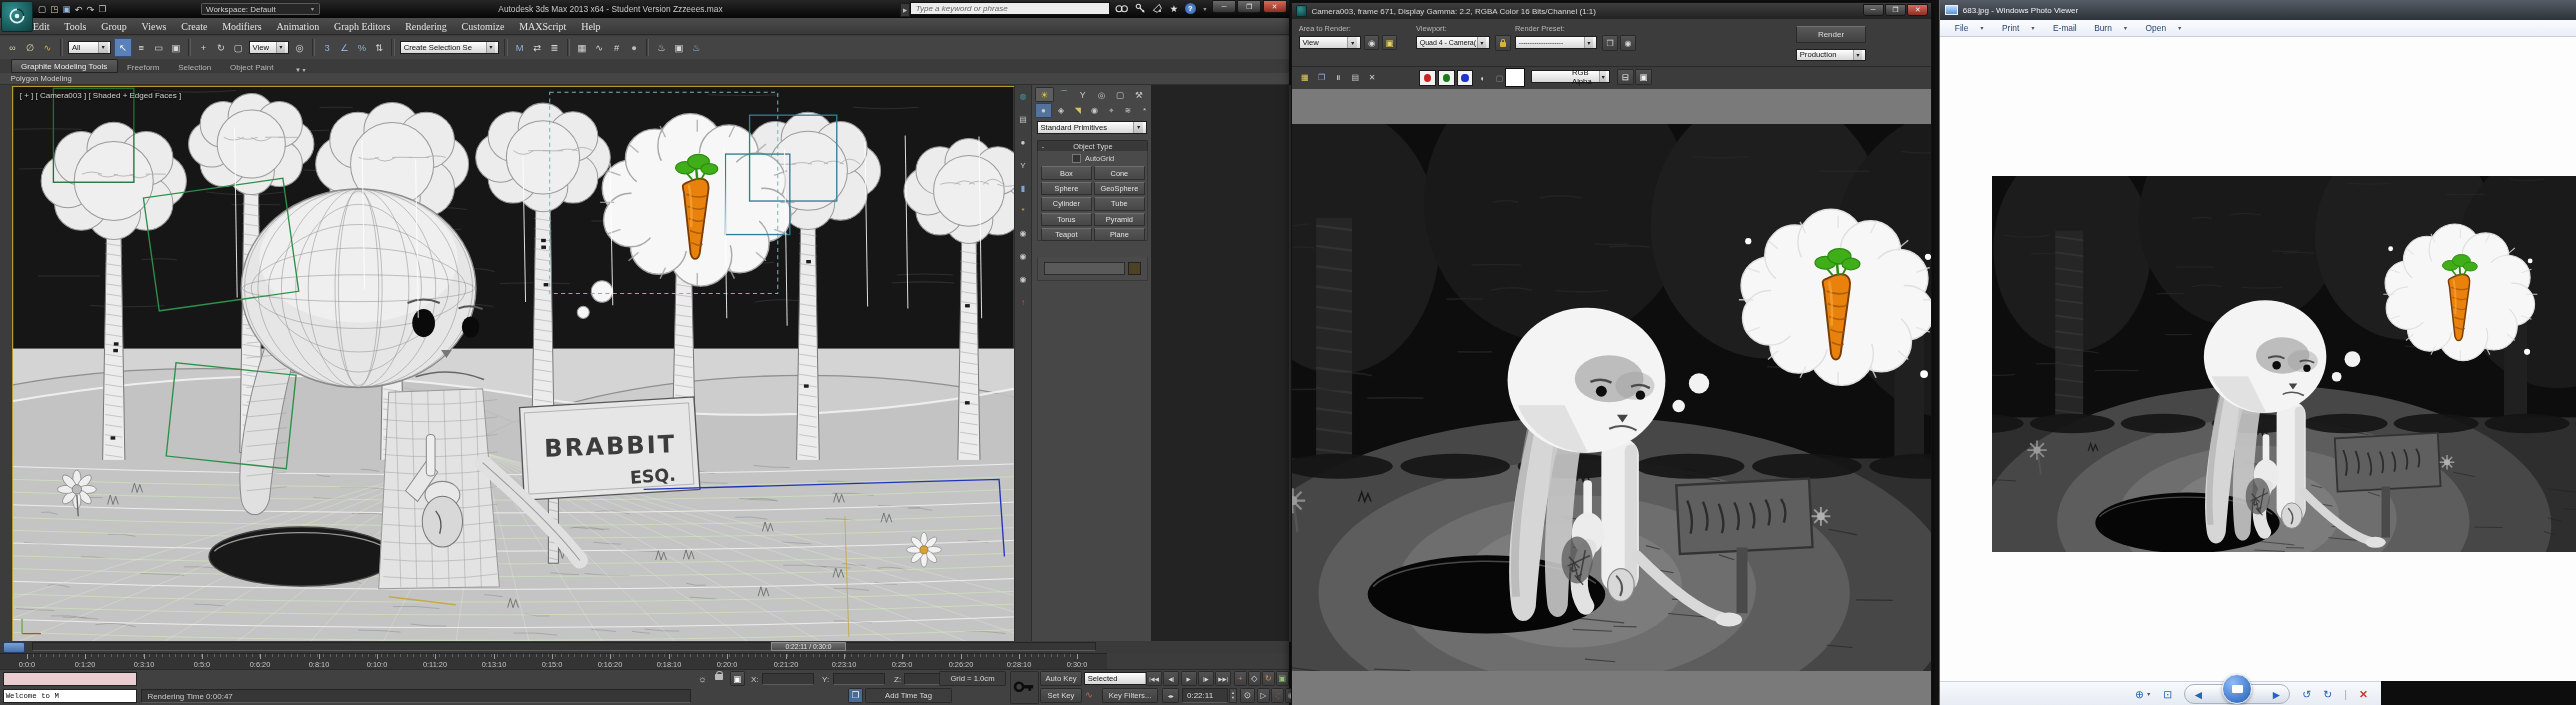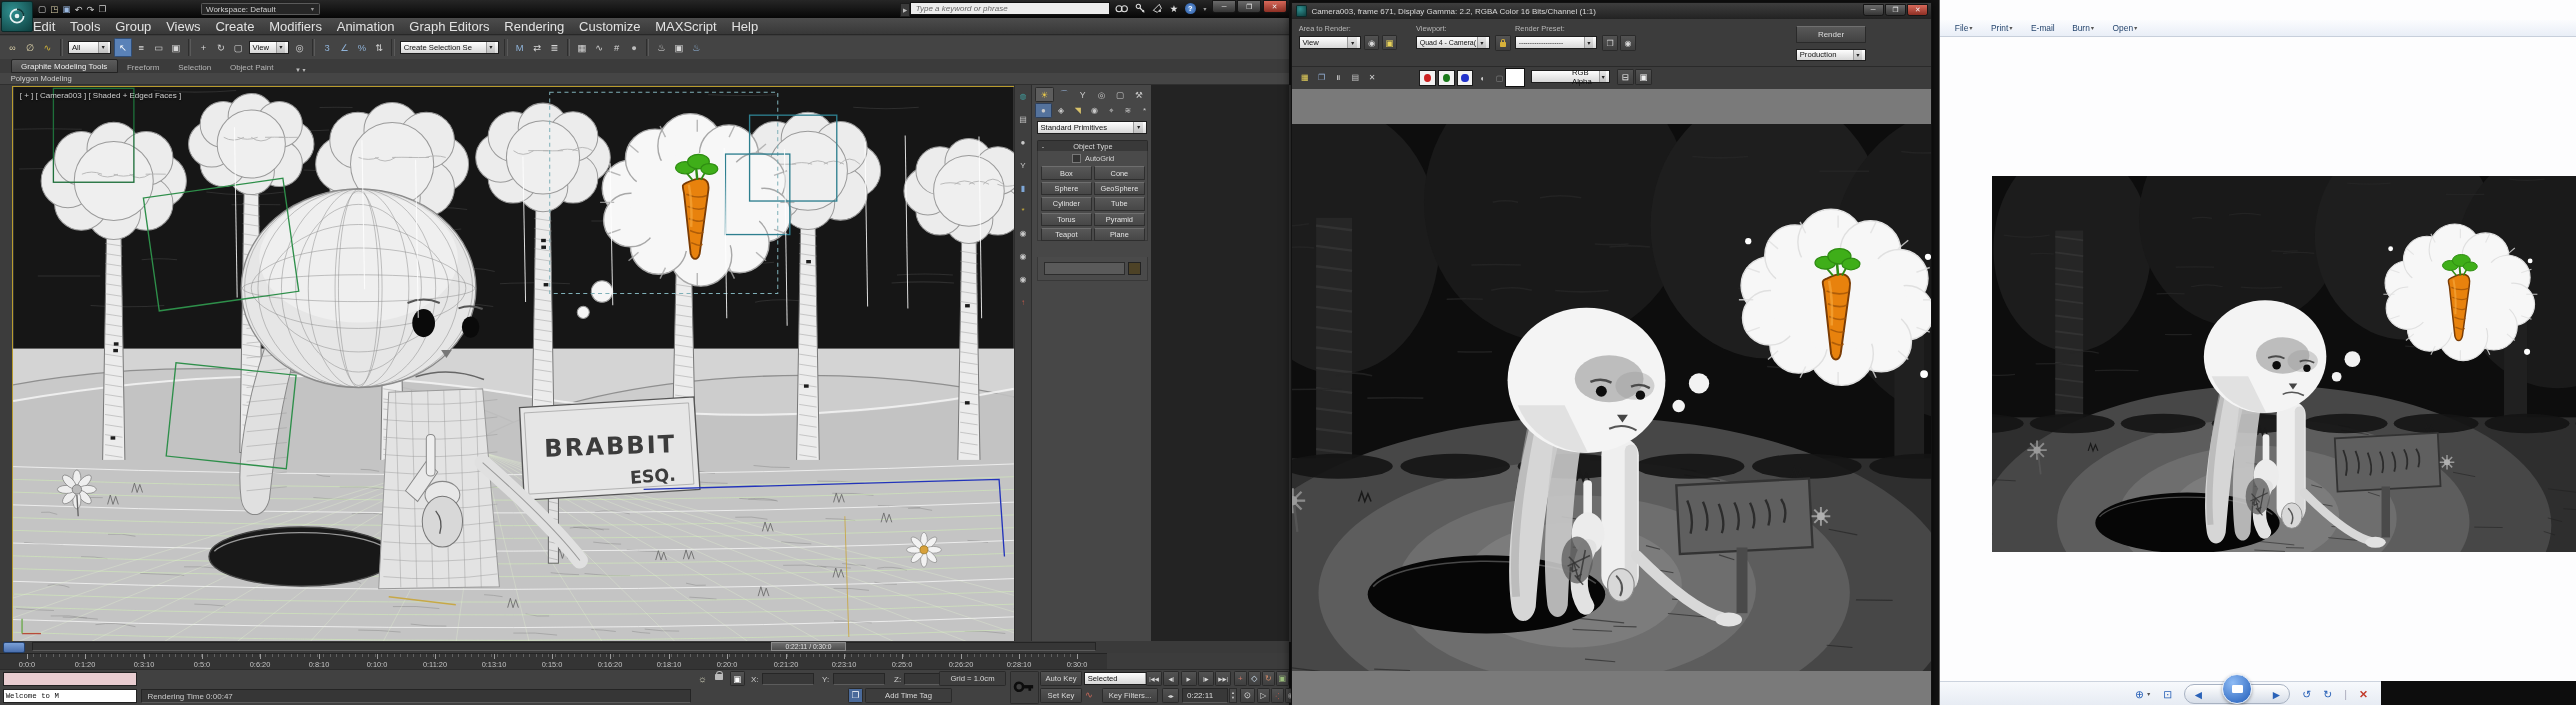--- a/index.html
+++ b/index.html
@@ -4,21 +4,21 @@
 <style>
   html,body{margin:0;padding:0;background:#101010;}
   #screen{position:relative;width:2576px;height:705px;overflow:hidden;background:#141414;
           font-family:"Liberation Sans",sans-serif;-webkit-font-smoothing:antialiased;}
   .abs{position:absolute;}
   .row{display:flex;align-items:center;}
   
   .mx-titlebar{left:0;top:0;width:1289px;height:18px;background:linear-gradient(#262626,#060606);}
   .mx-menubar{left:0;top:18px;width:1289px;height:17.4px;background:linear-gradient(#4c4c4c,#383838);
               border-bottom:0.7px solid #282828;display:flex;align-items:center;padding-left:25.5px;box-sizing:border-box;}
-  .mxmenu{color:#e2e2e2;font-size:13px;padding:0 7.4px;cursor:default;}
+  .mxmenu{color:#e2e2e2;font-size:10px;padding:0 7.4px;cursor:default;font-family:Liberation Serif, serif;}
   .mx-toolbar{left:0;top:36px;width:1289px;height:23.5px;background:#444;border-bottom:0.7px solid #303030;
               display:flex;align-items:center;padding-left:4px;box-sizing:border-box;}
   .ic{width:16px;height:17.4px;display:flex;align-items:center;justify-content:center;color:#d6d6d6;
       font-size:9.4px;margin:0 0.7px;border-radius:1.3px;}
   .ic.active{background:#5a82b8;border:0.7px solid #2f4d77;color:#fff;}
   .tsep{width:1.3px;height:17.4px;border-left:0.7px solid #2e2e2e;border-right:0.7px solid #5a5a5a;margin:0 3.4px;}
   .dd{background:linear-gradient(#fefefe,#d8d8d8);border:0.7px solid #1e1e1e;color:#111;font-size:7.7px;
       display:flex;align-items:center;padding:0 2.7px;box-sizing:border-box;height:12.7px;}
   .dd .arw{margin-left:auto;width:8.7px;height:100%;background:linear-gradient(#e8e8e8,#bfbfbf);
            border-left:0.7px solid #9a9a9a;display:flex;align-items:center;justify-content:center;
@@ -49,21 +49,21 @@
              display:flex;align-items:center;color:#d8d8d8;font-size:8px;}
   .rfw-lbl{color:#b8b8b8;font-size:7.4px;position:absolute;}
   .rfw-ic{width:14.8px;height:14.8px;display:flex;align-items:center;justify-content:center;color:#d8d8d8;font-size:8.7px;}
   .chanbox{width:14.8px;height:13.4px;background:#f2f2f2;border:0.7px solid #1a1a1a;display:flex;align-items:center;justify-content:center;}
   
   #viewer{left:1939px;top:0;width:637px;height:705px;background:#fdfdfe;border-left:0.7px solid #666;box-sizing:border-box;}
   .pv-title{left:0;top:0;width:100%;height:20px;background:linear-gradient(#555c66,#2e333a);
             display:flex;align-items:center;color:#f2f2f2;font-size:8px;}
   .pv-menubar{left:0;top:20px;width:100%;height:17.4px;background:linear-gradient(#fbfcfe,#e9eef7);
               border-bottom:0.7px solid #c7cfdb;display:flex;align-items:center;padding-left:14.8px;box-sizing:border-box;}
-  .pvmenu{color:#26466e;font-size:8.4px;margin-right:17.4px;display:flex;align-items:center;gap:0;}
+  .pvmenu{color:#26466e;font-size:8.4px;margin-right:17.4px;display:flex;align-items:center;gap:11px;}
   .pvmenu .ar{font-size:5.4px;color:#555;}
   .pv-bottom{left:0;top:681px;width:100%;height:24px;background:linear-gradient(#f7f9fc,#e6ebf3);
              border-top:0.7px solid #ccd3de;}
   .pvbtn{color:#2a62b8;font-size:10.7px;display:flex;align-items:center;justify-content:center;}
   svg text{font-family:"DejaVu Sans",sans-serif;}
 </style>
 </head>
 <body>
 
 <div id="screen">
@@ -85,20 +85,22 @@
         <span style="color:#9ab8e0;font-size:8.7px;">▣</span>
         <span style="color:#cfcfcf;font-size:9.4px;">↶</span>
         <span style="color:#cfcfcf;font-size:9.4px;">↷</span>
         <span style="color:#cfcfcf;font-size:8.7px;">❐</span>
       </div>
       <div class="abs" style="left:201px;top:2.7px;width:119px;height:12.7px;background:#262626;border:0.7px solid #5a5a5a;border-radius:1.3px;
                   display:flex;align-items:center;padding:0 4px;box-sizing:border-box;">
         <span style="color:#cfcfcf;font-size:8px;">Workspace: Default</span>
         <span style="margin-left:auto;color:#999;font-size:5.4px;">▼</span>
       </div>
+      <div class="abs" style="left:322px;top:0;width:577px;height:18px;display:flex;align-items:center;justify-content:center;
+                  color:#c8c8c8;font-size:8.4px;white-space:nowrap;">Autodesk 3ds Max 2013 x64  - Student Version   Zzzeees.max</div>
 
       <div class="abs" style="left:900px;top:2.7px;width:8px;height:12px;background:#3a3a3a;border:0.7px solid #1c1c1c;color:#bbb;
                   font-size:5.4px;display:flex;align-items:center;justify-content:center;">▶</div>
       <div class="abs" style="left:910px;top:2px;width:200px;height:12.7px;background:#ececec;border:0.7px solid #111;
                   display:flex;align-items:center;padding:0 4.7px;box-sizing:border-box;">
         <span style="color:#666;font-style:italic;font-size:8px;">Type a keyword or phrase</span>
       </div>
       <div class="row abs" style="left:1115px;top:2px;height:13.4px;gap:6.7px;">
         <svg width="13.4" height="9.4" viewBox="0 0 20 14">
             <circle cx="6" cy="7" r="4.5" fill="none" stroke="#ddd" stroke-width="1.6"></circle>
@@ -1576,20 +1578,24 @@
               <ellipse cx="20" cy="-62" rx="14" ry="9" fill="#3fae19" stroke="#2e8c12" stroke-width="2" opacity="1"></ellipse>
             </g>
             <circle cx="675" cy="120" r="4" fill="#fff" opacity="1"></circle>
             <circle cx="905" cy="140" r="4" fill="#fff" opacity="1"></circle>
             <circle cx="900" cy="290" r="5" fill="#fff" opacity="1"></circle>
           </svg></div>
     </div>
   </div>
 
   <div class="abs" id="viewer">
+    <div class="abs pv-title">
+      <span style="width:10.7px;height:8.7px;margin:0 4.7px 0 5.4px;background:linear-gradient(#bfe0ff,#5a93d8);border:0.7px solid #e8f0fa;display:inline-block;"></span>
+      <span>683.jpg - Windows Photo Viewer</span>
+    </div>
     <div class="abs pv-menubar" id="pv-menus">
         <span class="pvmenu">
       <span>File</span>
           <span class="ar">▼</span>
         </span>
         <span class="pvmenu">
       <span>Print</span>
           <span class="ar">▼</span>
         </span>
         <span class="pvmenu">

